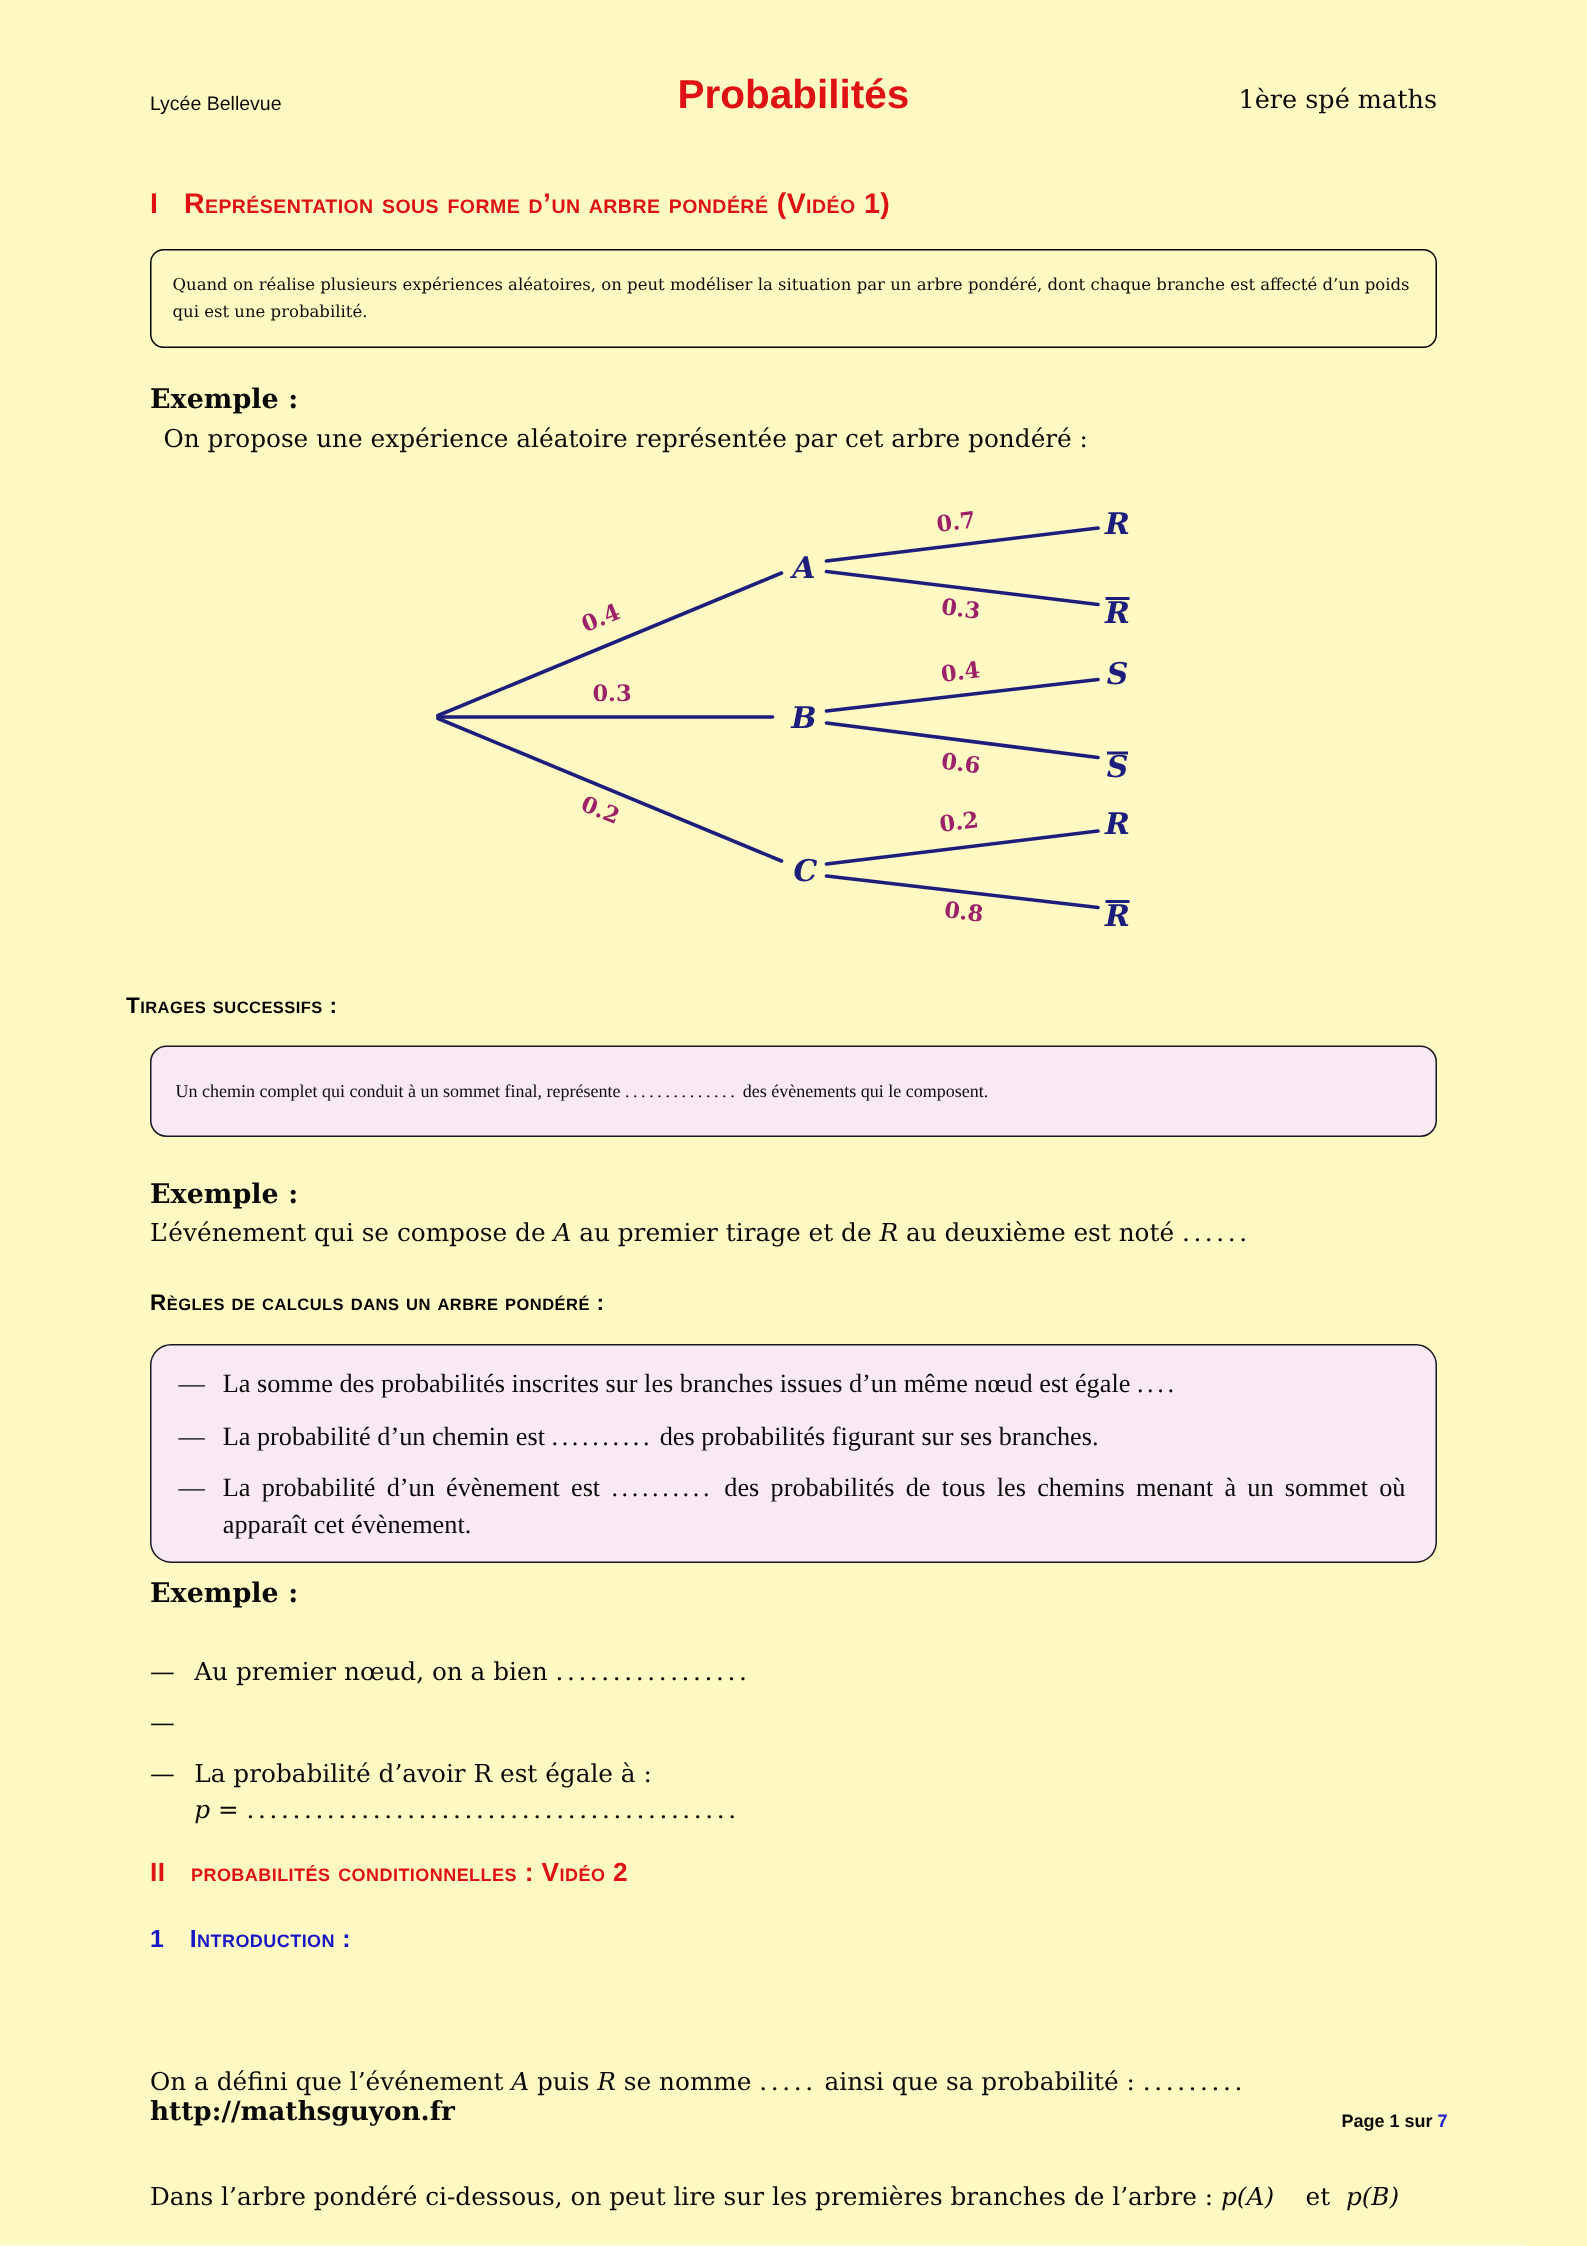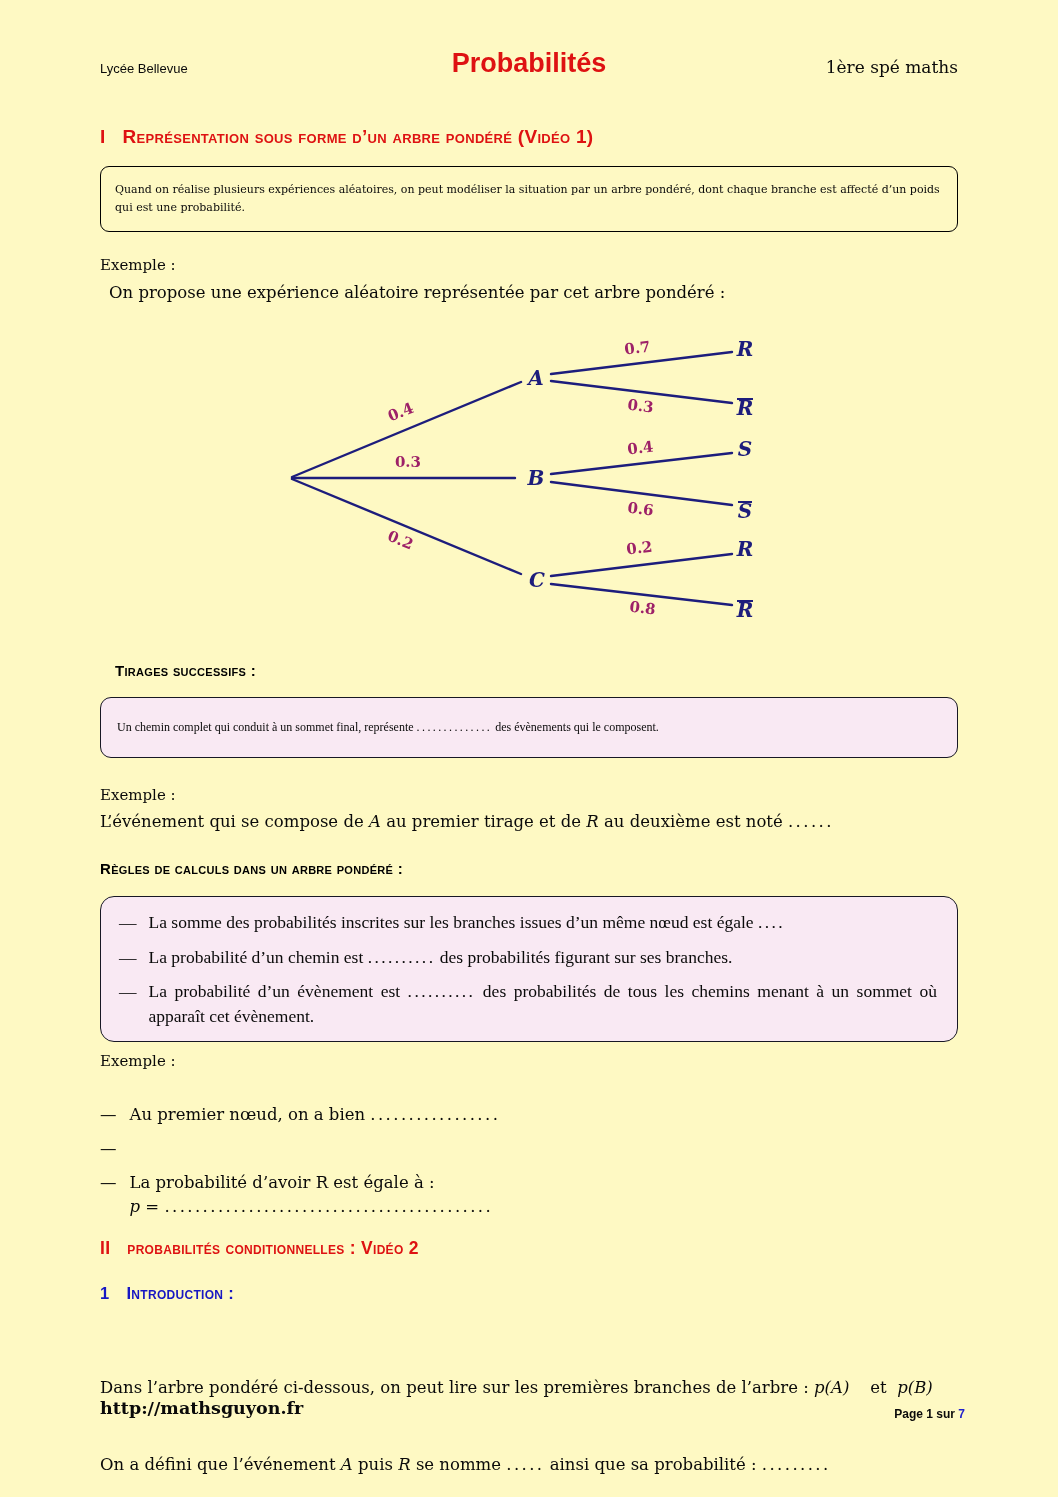--- a/index.html
+++ b/index.html
@@ -26,34 +26,34 @@
   .header-school{left:100px;top:61px;font-family:"Liberation Sans",sans-serif;font-size:13px;}
   .doc-title{left:0;right:0;top:48px;text-align:center;font-family:"Liberation Sans",sans-serif;font-weight:bold;font-size:27px;color:var(--red);}
   .header-course{right:100px;top:57px;font-size:17px;}
 
   
   .sec-heading{font-family:"Liberation Sans",sans-serif;font-weight:bold;font-variant:small-caps;letter-spacing:.3px;}
   .sec1{left:100px;top:126px;color:var(--red);font-size:19px;}
   .sec2{left:100px;top:1238px;color:var(--red);font-size:17.5px;}
   .sub-blue{left:100px;top:1284px;color:var(--blue);font-size:16.5px;}
   .sub-black{color:#000;font-size:15px;}
-  .tirages-h{left:115px;top:662px;}
+  .tirages-h{left:84px;top:662px;}
   .regles-h{left:100px;top:860px;}
   .sec-num{display:inline-block;margin-right:17px;}
 
   
   .def-box{left:100px;right:100px;top:166px;border:1.7px solid #000;border-radius:9px;padding:14px 14px;font-size:11px;line-height:1.63;}
   .pink-box{background:var(--pink);border:1.8px solid #181824;font-family:"Liberation Serif",serif;}
   .pink1{left:100px;right:100px;top:697px;border-radius:11px;padding:20px 16px;font-size:12px;line-height:1.62;text-align:justify;}
   .pink2{left:100px;right:100px;top:896px;border-radius:14px;padding:13px 20px 13px 18px;font-size:17.5px;line-height:1.4;}
   .pink2 .ritem{display:flex;gap:12px;margin-bottom:10px;text-align:justify;}
   .pink2 .ritem:last-child{margin-bottom:0;}
 
   
-  .exemple-label{font-weight:normal;font-size:15px;}
+  .exemple-label{font-weight:bold;font-size:18px;}
   .ex1{left:100px;top:256px;}
   .ex2{left:100px;top:786px;}
   .ex3{left:100px;top:1052px;}
   .para{font-size:16.5px;}
   .p1{left:109px;top:283px;}
   .p2{left:100px;top:812px;}
   .p3{left:100px;right:96px;top:1324px;line-height:1.55;white-space:pre-wrap;}
   .ex-list{left:100px;right:100px;top:1103px;font-size:16.5px;line-height:1.5;}
   .ex-list .xitem{display:flex;gap:13px;margin-bottom:9px;}
   .mi{font-style:italic;}
@@ -180,22 +180,22 @@
 
   <div class="abs sec-heading sec2">
     <span class="sec-num">II</span><span>probabilités conditionnelles : Vidéo 2</span>
   </div>
 
   <div class="abs sec-heading sub-blue">
     <span class="sec-num">1</span><span>Introduction :</span>
   </div>
 
   <div class="abs para p3">
+    <div><span>On a défini que l’événement </span><span class="mi">A</span><span> puis </span><span class="mi">R</span><span> se nomme </span><span class="dots">.....</span><span> ainsi que sa probabilité : </span><span class="dots">.........</span></div>
     <div><span>Dans l’arbre pondéré ci-dessous, on peut lire sur les premières branches de l’arbre : </span><span class="mi">p(A)</span><span>    et  </span><span class="mi">p(B)</span></div>
-    <div><span>On a défini que l’événement </span><span class="mi">A</span><span> puis </span><span class="mi">R</span><span> se nomme </span><span class="dots">.....</span><span> ainsi que sa probabilité : </span><span class="dots">.........</span></div>
   </div>
 
   <div class="abs footer-url">http://mathsguyon.fr</div>
   <div class="abs footer-page">
     <span>Page 1 sur </span><span class="page-num">7</span>
   </div>
 
 </div>
 
 </body></html>

